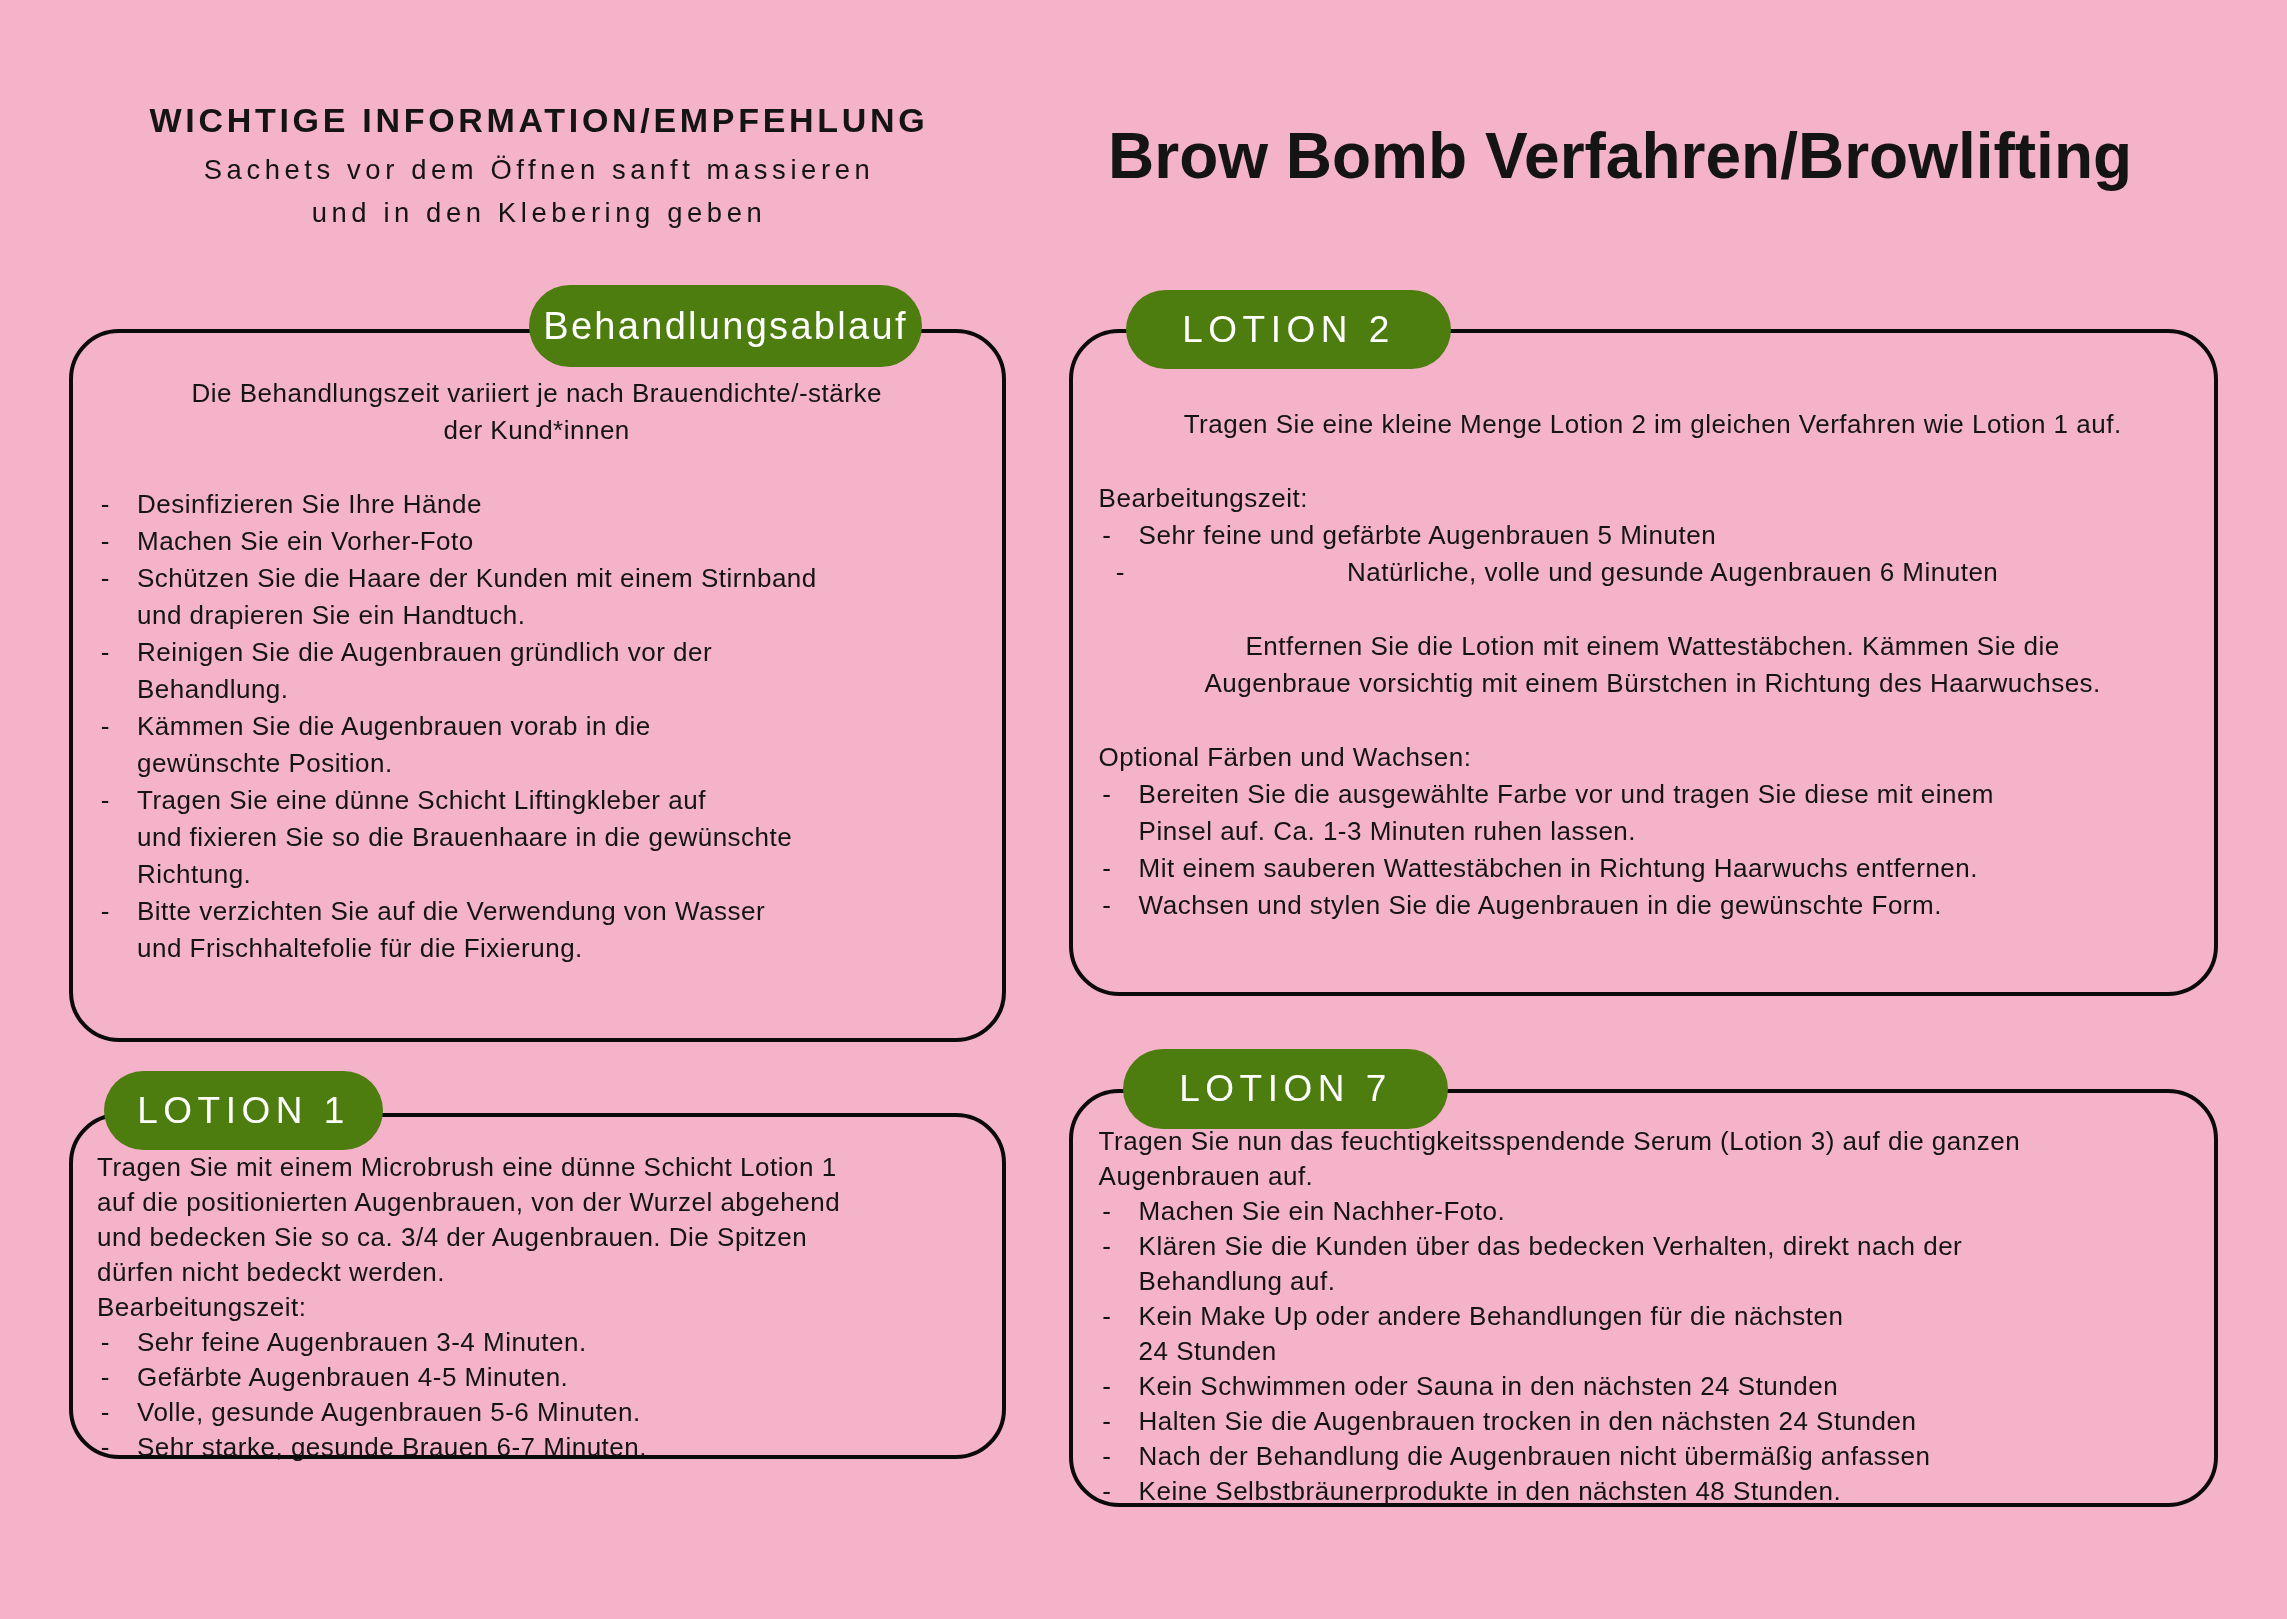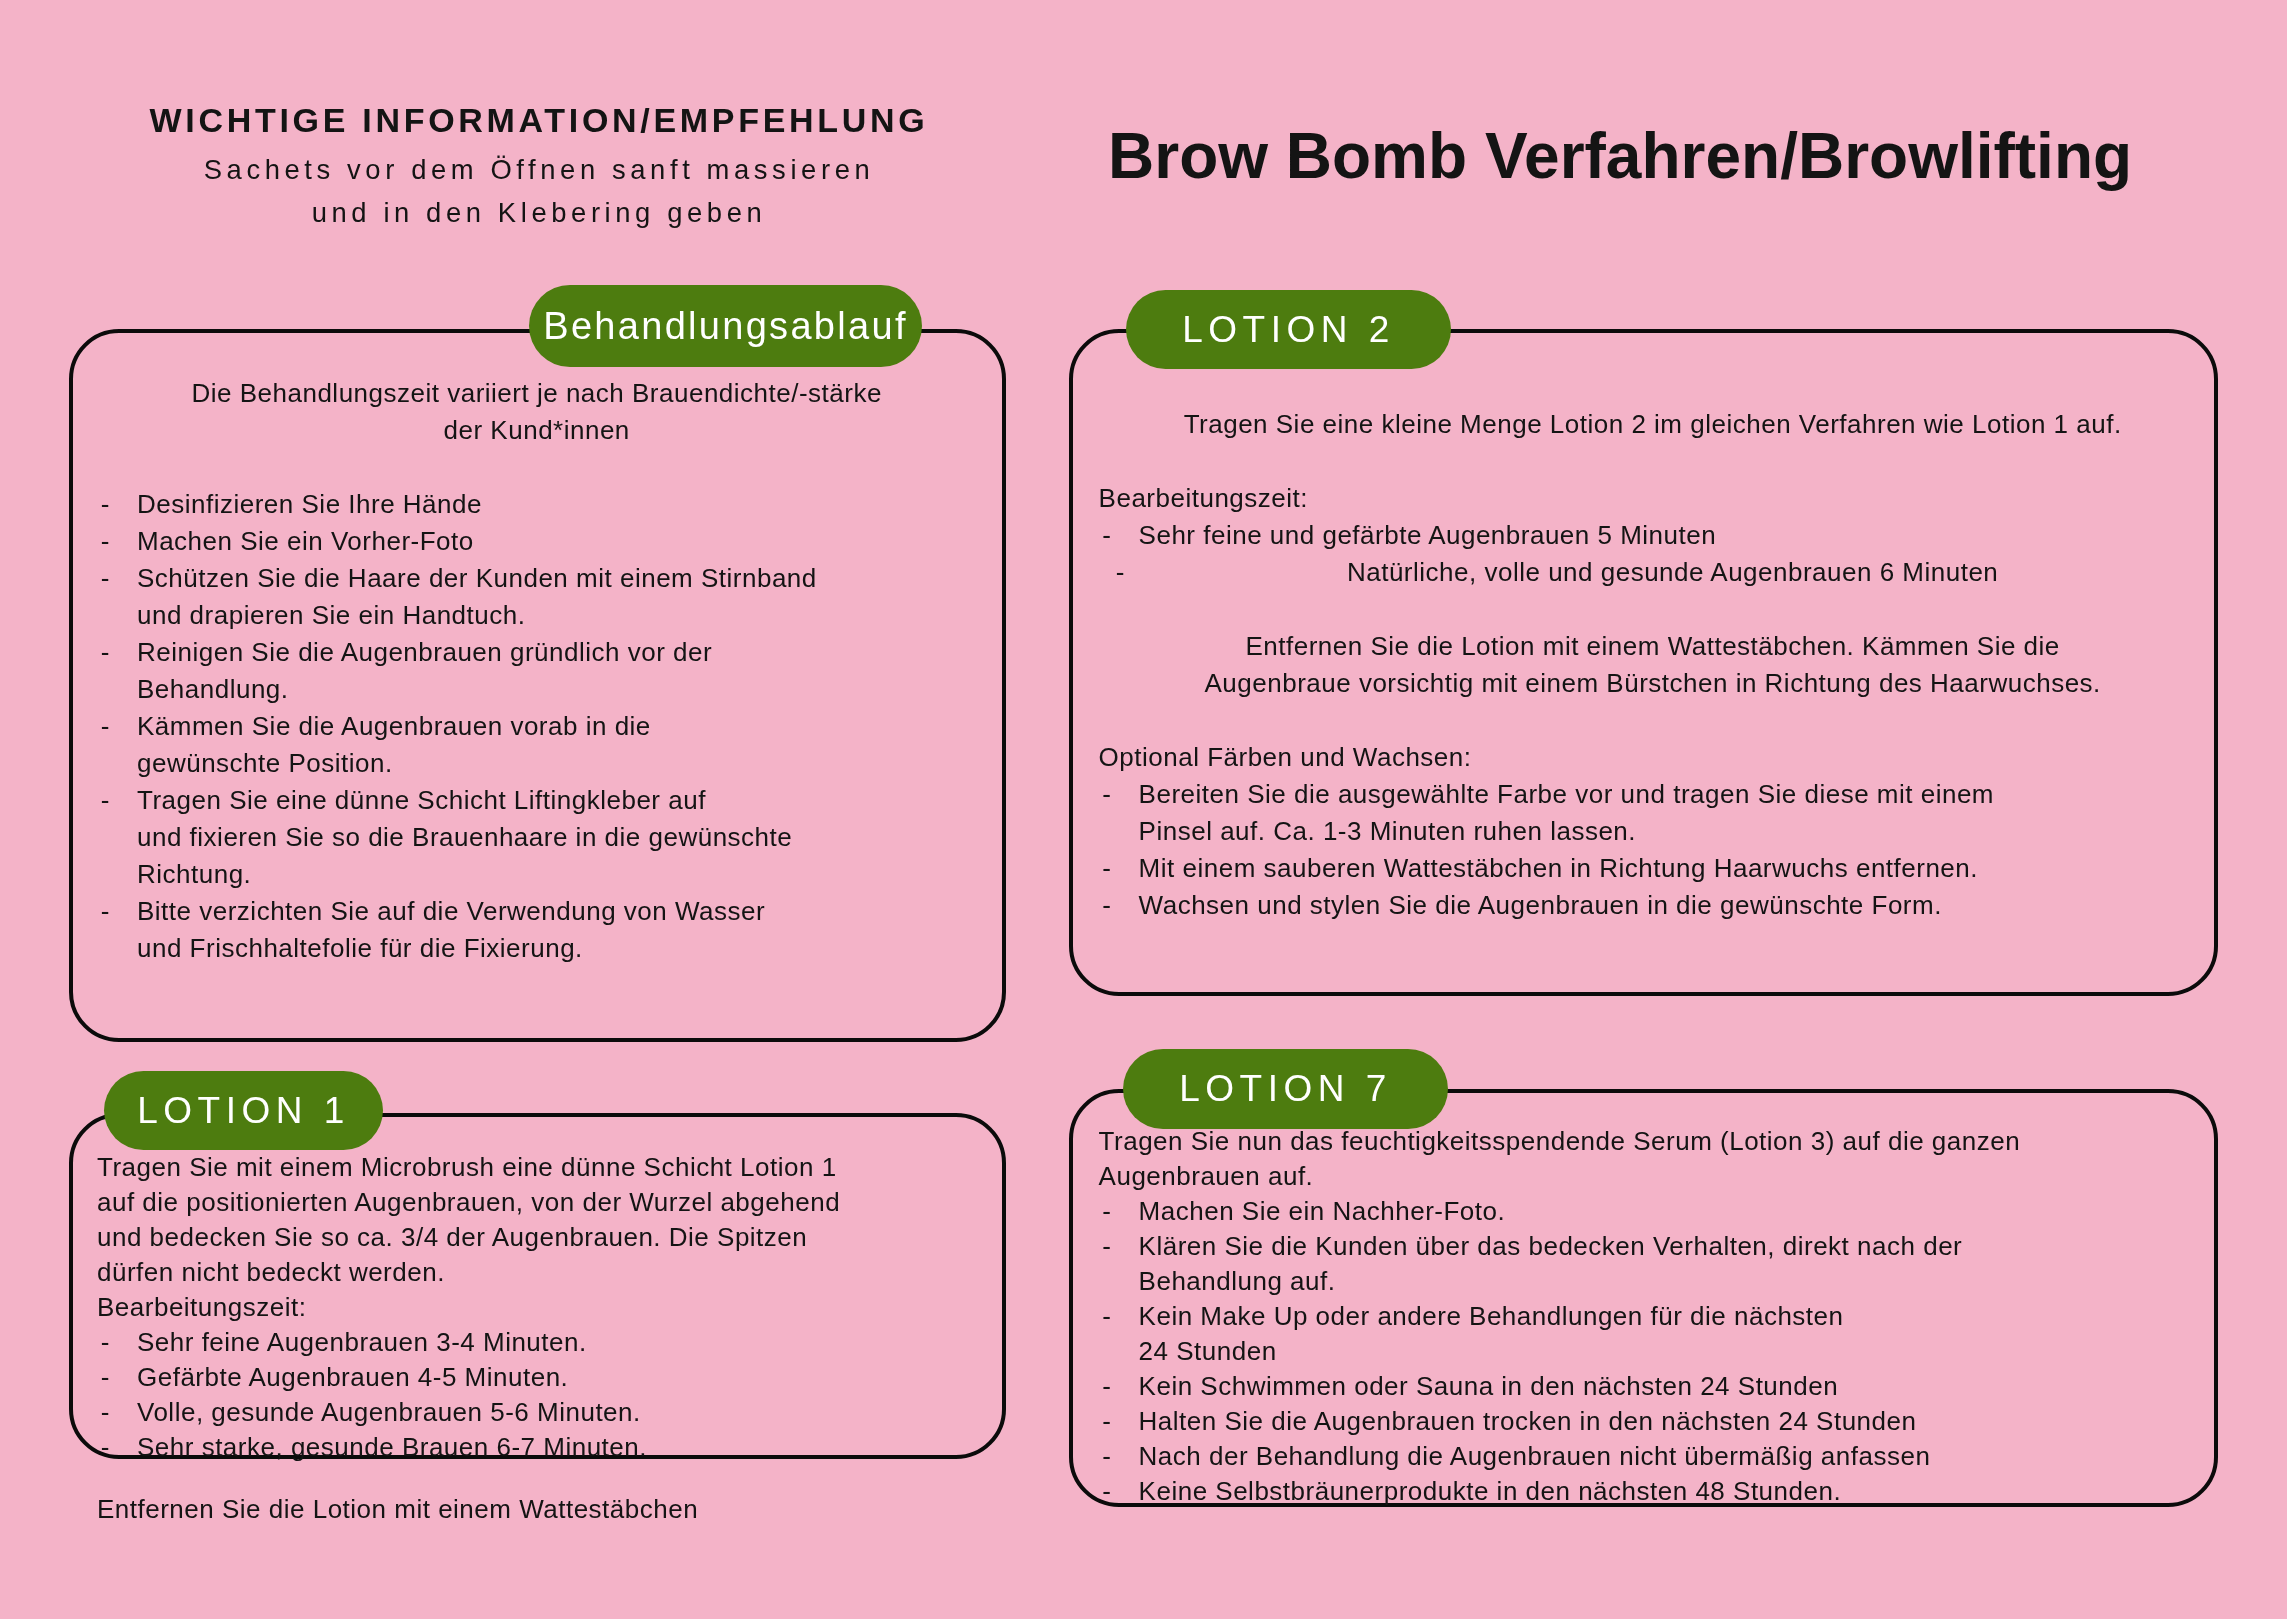--- a/index.html
+++ b/index.html
@@ -199,21 +199,20 @@
         <span class="btxt">Gefärbte Augenbrauen 4-5 Minuten.</span>
       </div>
       <div class="bullet">
         <span class="dash">-</span>
         <span class="btxt">Volle, gesunde Augenbrauen 5-6 Minuten.</span>
       </div>
       <div class="bullet gap-after-sm">
         <span class="dash">-</span>
         <span class="btxt">Sehr starke, gesunde Brauen 6-7 Minuten.</span>
       </div>
-      <div class="para">Entfernen Sie die Lotion mit einem Wattestäbchen</div>
     </div>
   </div>
 
   <div class="box box-lotion3">
     <div class="pill pill-lotion3">LOTION 7</div>
     <div class="box-content">
       <div class="para">Tragen Sie nun das feuchtigkeitsspendende Serum (Lotion 3) auf die ganzen
 Augenbrauen auf.</div>
       <div class="bullet">
         <span class="dash">-</span>

